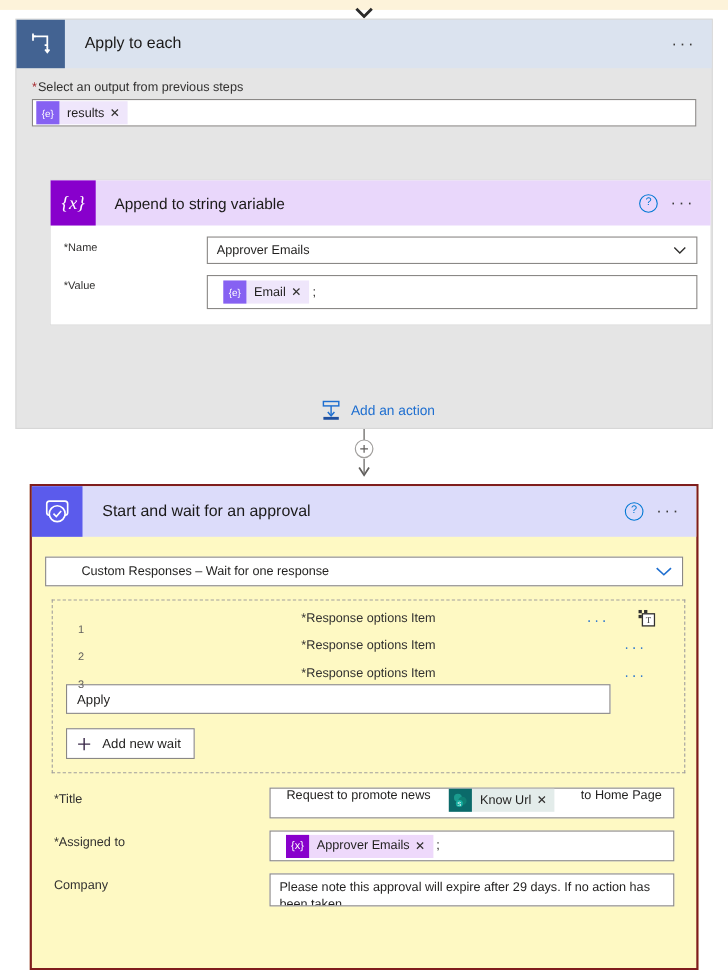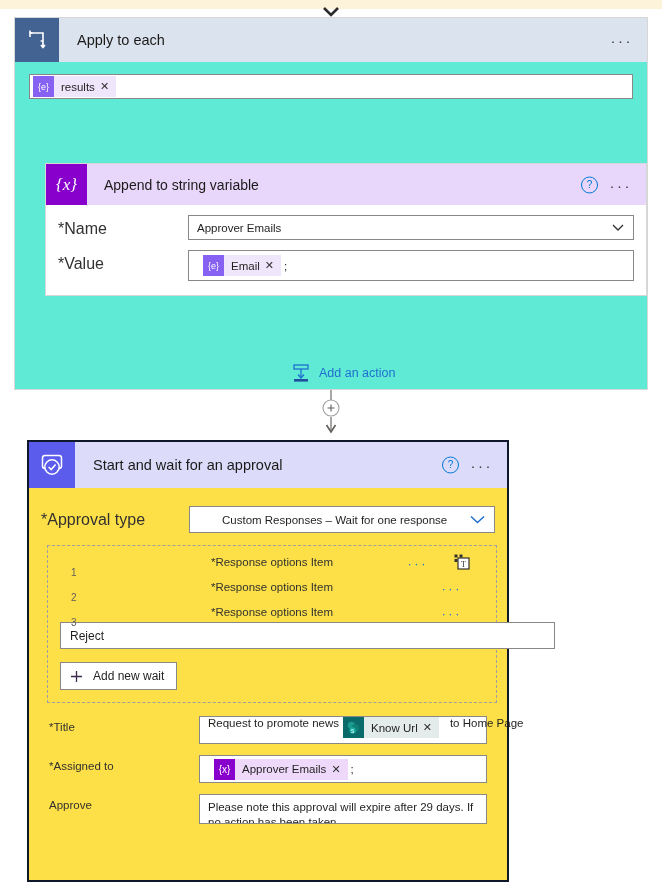--- a/index.html
+++ b/index.html
@@ -36,21 +36,21 @@
     height: 12px;
   }
 
   
   .scope-card {
     position: absolute;
     left: 14px;
     top: 17px;
     width: 634px;
     height: 373px;
-    background: #5eead4;
+    background: #e5e5e5;
     border: 1px solid #d7d7d7;
     box-sizing: border-box;
   }
   .scope-header {
     position: relative;
     height: 44px;
     background: #dbe3ef;
     display: flex;
     align-items: center;
   }
@@ -186,21 +186,21 @@
   }
 
   .field-row {
     display: flex;
     align-items: flex-start;
     padding: 0 12px;
   }
   .field-label {
     width: 130px;
     flex: 0 0 130px;
-    font-size: 16px;
+    font-size: 10px;
     padding-top: 5px;
     color: #323130;
   }
   .field-ctl { flex: 1; }
 
   .select-box {
     position: relative;
     border: 1px solid #8a8886;
     background: #ffffff;
     height: 25px;
@@ -241,24 +241,24 @@
     top: 390px;
     width: 18px;
     height: 50px;
   }
 
   
   .approval-card {
     position: absolute;
     left: 27px;
     top: 440px;
-    width: 482px;
+    width: 608px;
     height: 442px;
-    background: #fde047;
-    border: 2px solid #0f172a;
+    background: #fef9c3;
+    border: 2px solid #7f1d1d;
     box-sizing: border-box;
   }
   .appr-header {
     position: relative;
     height: 46px;
     background: #dcdcfa;
     display: flex;
     align-items: center;
   }
   .appr-icon {
@@ -341,20 +341,21 @@
     font-size: 12px;
     color: #201f1e;
     cursor: pointer;
   }
 
   .bottom-fields { padding: 0 10px; margin-top: 13px; }
   .bf-row {
     display: flex;
     align-items: flex-start;
     margin-bottom: 11px;
+    gap: 46px;
   }
   .bf-label {
     width: 150px;
     flex: 0 0 150px;
     font-size: 11.5px;
     padding-top: 5px;
     color: #323130;
   }
   .bf-ctl { flex: 1; }
   .rich-field {
@@ -402,20 +403,23 @@
         <path d="M4 4 L4 1.5 M4 4 L6.5 4" stroke="#ffffff" stroke-width="1.6" fill="none"></path>
         <path d="M17 12 L14.6 12 M17 12 L17 14.4" stroke="#ffffff" stroke-width="1.6" fill="none"></path>
         <path d="M17 18 L17 14 M15 16 L17 18.5 L19 16" stroke="#ffffff" stroke-width="1.6" fill="none"></path>
       </svg>
     </div>
     <span class="scope-title">Apply to each</span>
     <span class="ellipsis">···</span>
   </div>
 
   <div class="scope-body">
+    <span class="req-label">
+      <span class="star">*</span><span>Select an output from previous steps</span>
+    </span>
     <div class="token-field">
       <span class="token">
         <span class="token-ico expr">{e}</span>
         <span class="token-label">results</span>
         <span class="token-x">✕</span>
       </span>
     </div>
   </div>
 
   <div class="nested-card">
@@ -489,23 +493,20 @@
       </svg>
     </div>
     <span class="appr-title">Start and wait for an approval</span>
     <span class="help-ico">?</span>
     <span class="ellipsis">···</span>
   </div>
 
   <div class="appr-body">
 
     <div class="field-row" style="padding:8px 2px 0 2px;">
-      <div class="field-label" style="width:148px;flex:0 0 148px;">
-        <span class="star">*</span><span>Approval type</span>
-      </div>
       <div class="field-ctl">
         <div class="select-box" style="height:27px;padding-left:32px;">
           <span>Custom Responses – Wait for one response</span>
           <svg class="chev" width="15" height="9" viewBox="0 0 15 9">
             <path d="M1 1 L7.5 7 L14 1" stroke="#1f6fd0" stroke-width="1.5" fill="none"></path>
           </svg>
         </div>
       </div>
     </div>
 
@@ -536,21 +537,21 @@
         <span class="ro-ellipsis no-copy">···</span>
       </div>
 
       <div class="ro-block">
         <span class="ro-label">
           <span class="star">*</span><span>Response options Item</span>
         </span>
         <span class="ro-index">3</span>
         <span class="ro-ellipsis no-copy">···</span>
         <div class="ro-input">
-          <span>Reject</span>
+          <span>Apply</span>
         </div>
       </div>
 
       <div class="add-new-item">
         <svg width="13" height="13" viewBox="0 0 13 13">
           <path d="M6.5 1 L6.5 12 M1 6.5 L12 6.5" stroke="#3b2a4a" stroke-width="1.3"></path>
         </svg>
         <span>Add new wait</span>
       </div>
     </div>
@@ -591,21 +592,21 @@
               <span class="token-ico varp">{x}</span>
               <span class="token-label">Approver Emails</span>
               <span class="token-x">✕</span>
             </span>
             <span class="trail">;</span>
           </div>
         </div>
       </div>
 
       <div class="bf-row">
-        <div class="bf-label">Approve</div>
+        <div class="bf-label">Company</div>
         <div class="bf-ctl">
           <div class="details-field">
             <span>Please note this approval will expire after 29 days. If no action has been taken</span>
           </div>
         </div>
       </div>
 
     </div>
   </div>
 </div>

